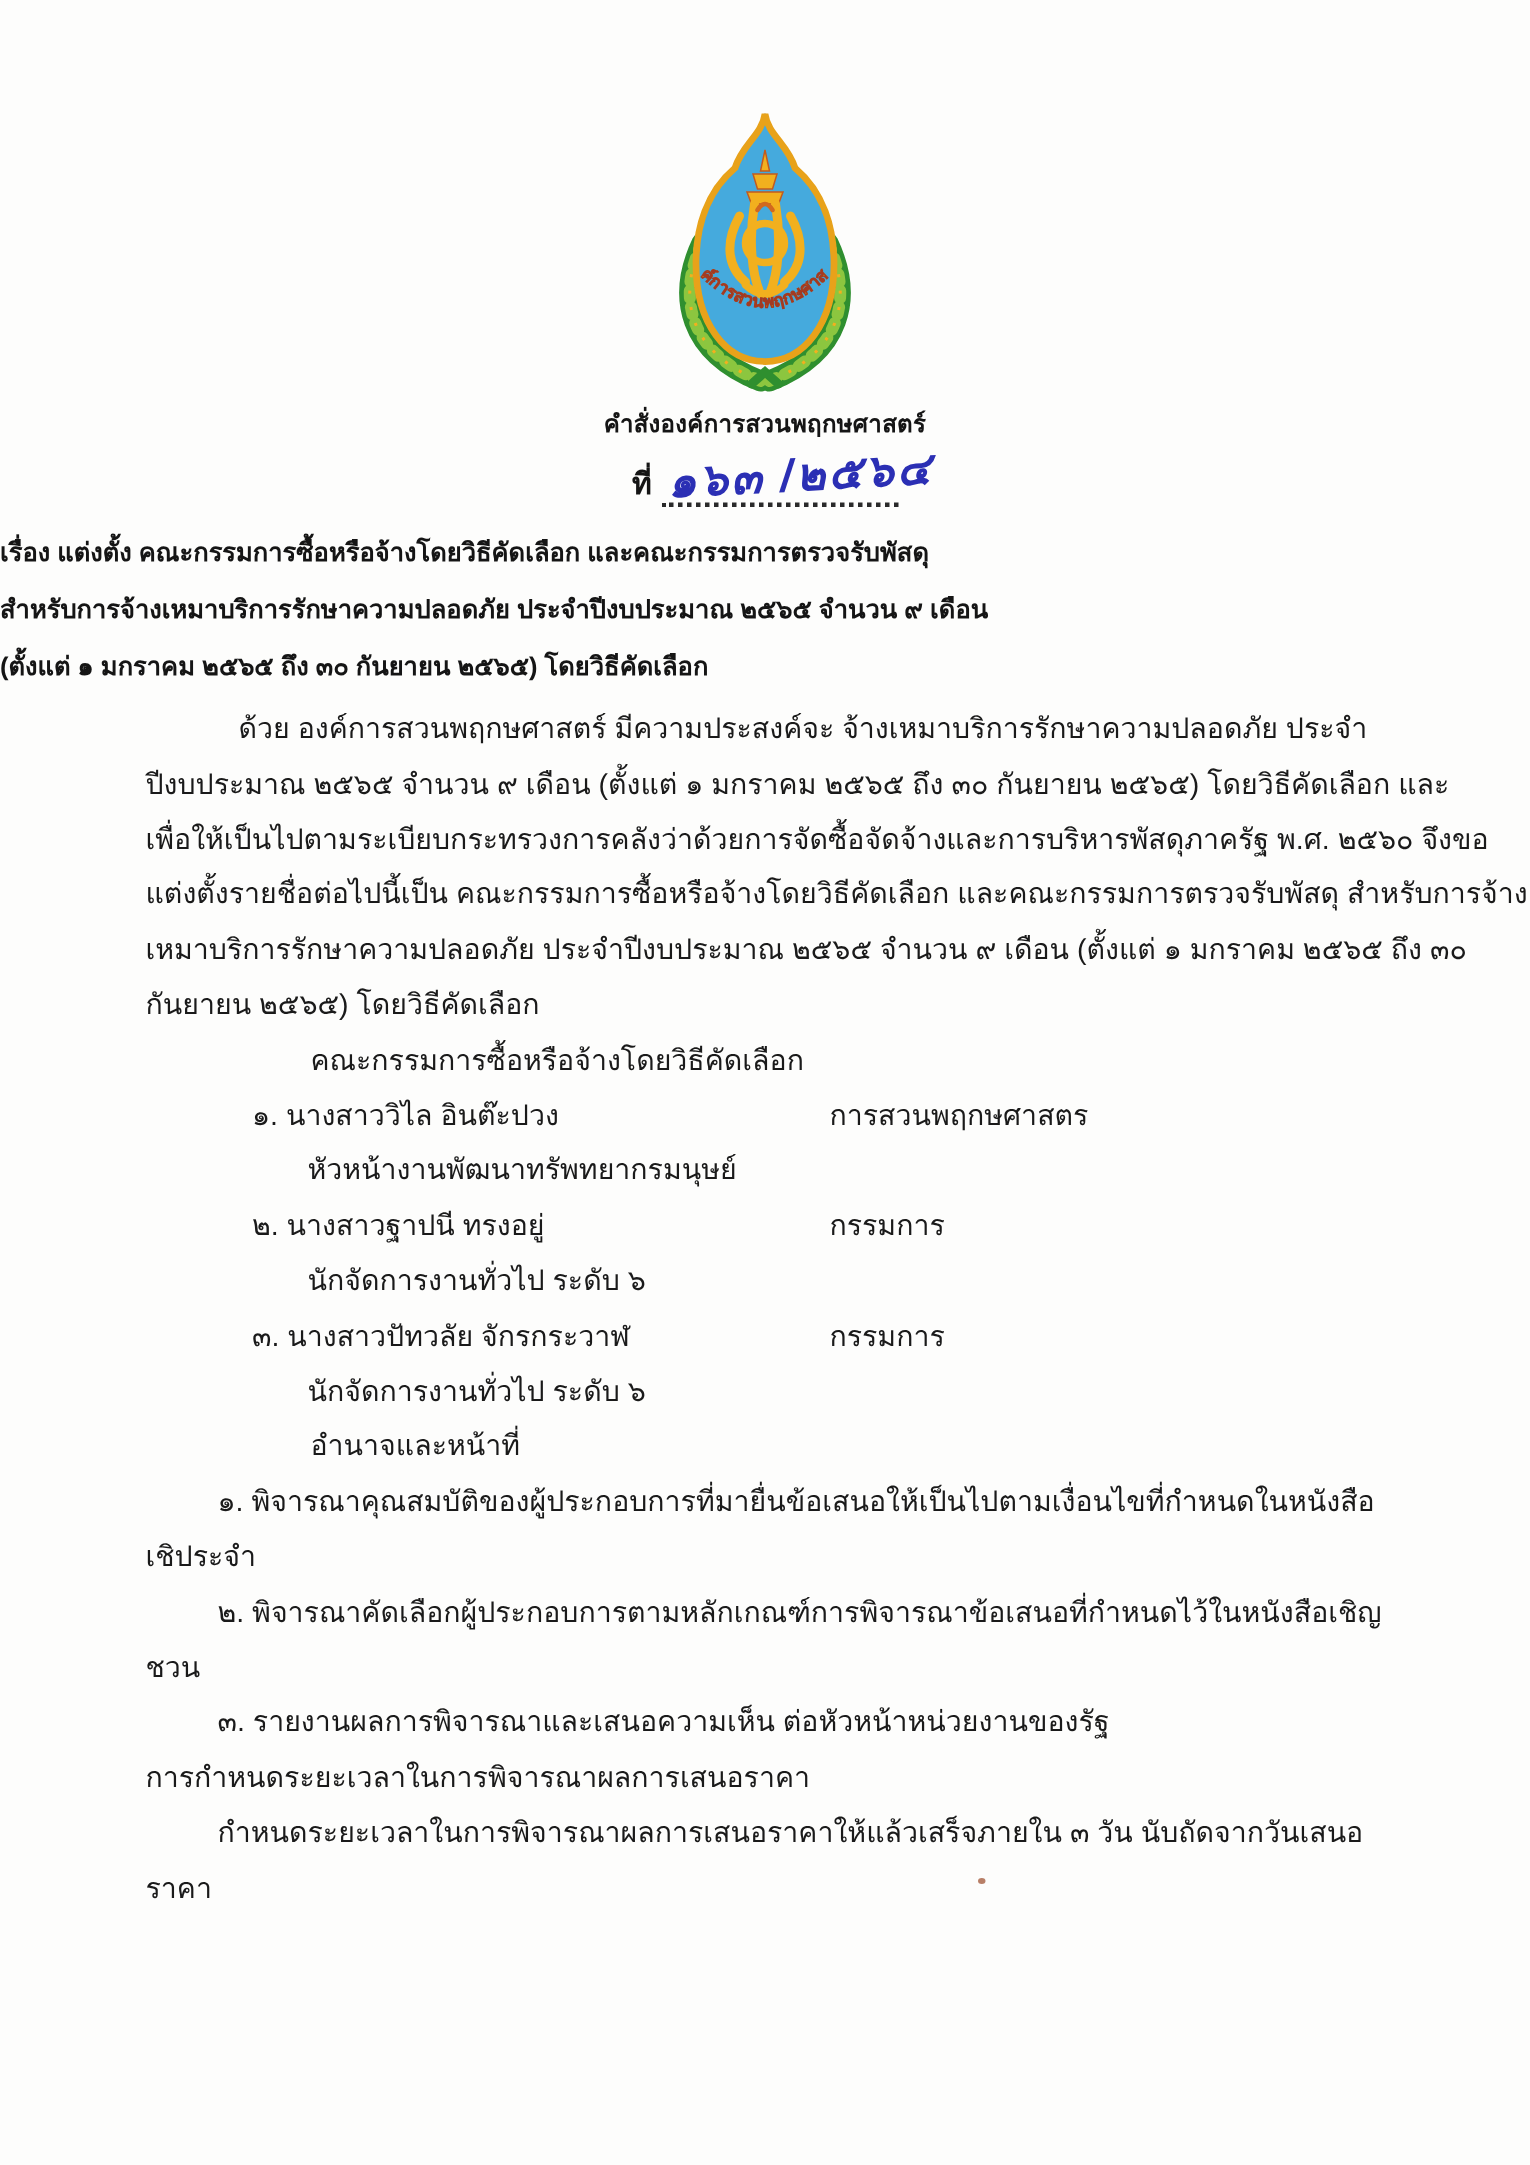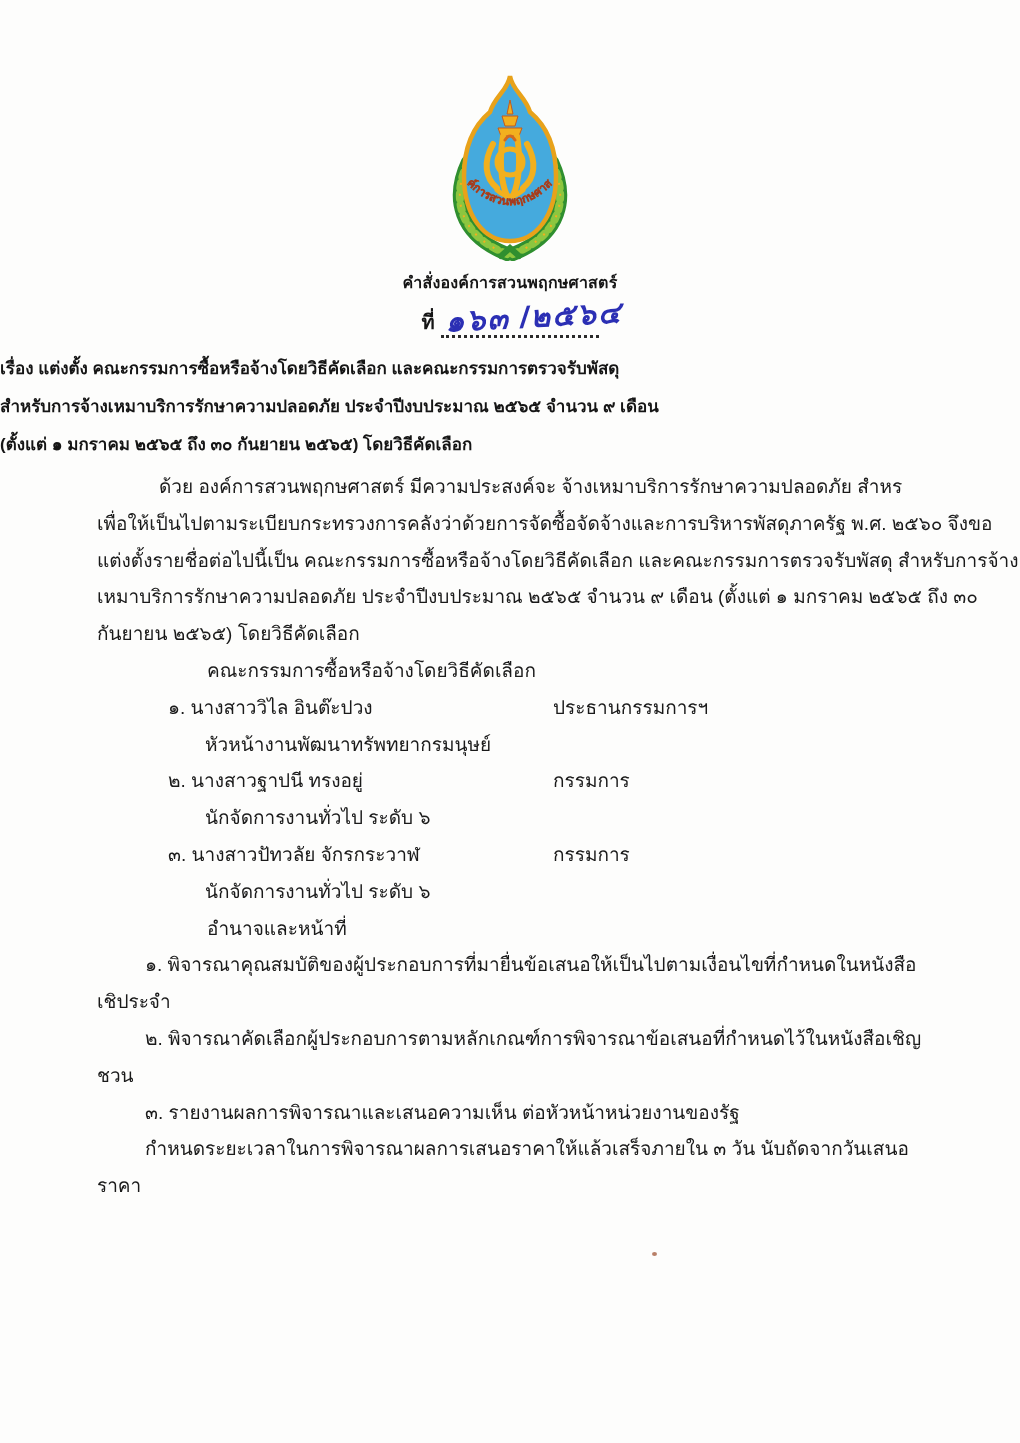--- a/index.html
+++ b/index.html
@@ -114,31 +114,32 @@
     <span class="no-label">ที่</span><span class="dot-leader"><span class="handwriting">๑๖๓ /๒๕๖๔</span></span>
   </div>
 
   <div class="subject">
     <div>เรื่อง แต่งตั้ง คณะกรรมการซื้อหรือจ้างโดยวิธีคัดเลือก และคณะกรรมการตรวจรับพัสดุ</div>
     <div>สำหรับการจ้างเหมาบริการรักษาความปลอดภัย ประจำปีงบประมาณ ๒๕๖๕ จำนวน ๙ เดือน</div>
     <div>(ตั้งแต่ ๑ มกราคม ๒๕๖๕ ถึง ๓๐ กันยายน ๒๕๖๕) โดยวิธีคัดเลือก</div>
   </div>
 
   <div class="doc-body">
-    <div class="ind-par">ด้วย  องค์การสวนพฤกษศาสตร์  มีความประสงค์จะ  จ้างเหมาบริการรักษาความปลอดภัย  สำหร</div>
+    <div class="ind-par">ด้วย  องค์การสวนพฤกษศาสตร์  มีความประสงค์จะ  จ้างเหมาบริการรักษาความปลอดภัย  ประจำ</div>
+    <div>ปีงบประมาณ ๒๕๖๕ จำนวน ๙ เดือน (ตั้งแต่ ๑ มกราคม ๒๕๖๕ ถึง ๓๐ กันยายน ๒๕๖๕) โดยวิธีคัดเลือก  และ</div>
     <div>เพื่อให้เป็นไปตามระเบียบกระทรวงการคลังว่าด้วยการจัดซื้อจัดจ้างและการบริหารพัสดุภาครัฐ  พ.ศ.  ๒๕๖๐  จึงขอ</div>
     <div>แต่งตั้งรายชื่อต่อไปนี้เป็น คณะกรรมการซื้อหรือจ้างโดยวิธีคัดเลือก และคณะกรรมการตรวจรับพัสดุ สำหรับการจ้าง</div>
     <div>เหมาบริการรักษาความปลอดภัย ประจำปีงบประมาณ ๒๕๖๕ จำนวน ๙ เดือน (ตั้งแต่ ๑ มกราคม ๒๕๖๕ ถึง ๓๐</div>
     <div>กันยายน ๒๕๖๕) โดยวิธีคัดเลือก</div>
 
     <div class="ind-head">คณะกรรมการซื้อหรือจ้างโดยวิธีคัดเลือก</div>
 
     <div class="member-row">
       <span class="member-name">๑. นางสาววิไล อินต๊ะปวง</span>
-      <span class="member-role">ประธานกรรมการฯ</span>
+      <span class="member-role">การสวนพฤกษศาสตร</span>
     </div>
     <div class="ind-pos">หัวหน้างานพัฒนาทรัพทยากรมนุษย์</div>
 
     <div class="member-row">
       <span class="member-name">๒. นางสาวฐาปนี ทรงอยู่</span>
       <span class="member-role">กรรมการ</span>
     </div>
     <div class="ind-pos">นักจัดการงานทั่วไป ระดับ ๖</div>
 
     <div class="member-row">
@@ -147,19 +148,20 @@
     </div>
     <div class="ind-pos">นักจัดการงานทั่วไป ระดับ ๖</div>
 
     <div class="ind-head">อำนาจและหน้าที่</div>
     <div class="ind-duty">๑. พิจารณาคุณสมบัติของผู้ประกอบการที่มายื่นข้อเสนอให้เป็นไปตามเงื่อนไขที่กำหนดในหนังสือ</div>
     <div>เชิประจำ</div>
     <div class="ind-duty">๒. พิจารณาคัดเลือกผู้ประกอบการตามหลักเกณฑ์การพิจารณาข้อเสนอที่กำหนดไว้ในหนังสือเชิญ</div>
     <div>ชวน</div>
     <div class="ind-duty">๓. รายงานผลการพิจารณาและเสนอความเห็น ต่อหัวหน้าหน่วยงานของรัฐ</div>
 
+    <div>การกำหนดระยะเวลาในการพิจารณาผลการเสนอราคา</div>
     <div class="ind-duty">กำหนดระยะเวลาในการพิจารณาผลการเสนอราคาให้แล้วเสร็จภายใน ๓ วัน นับถัดจากวันเสนอ</div>
     <div>ราคา</div>
   </div>
 
   <div class="ink-speck"></div>
 
 </div>
 
 </body></html>

